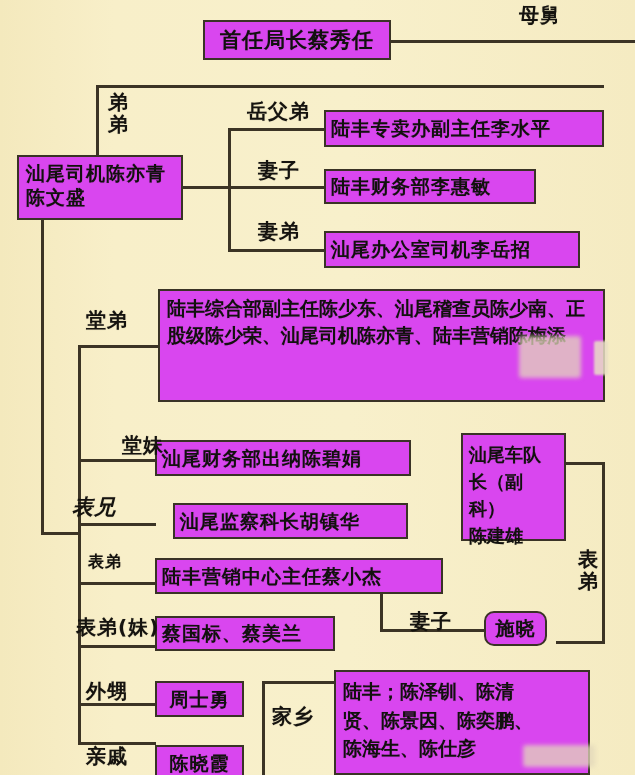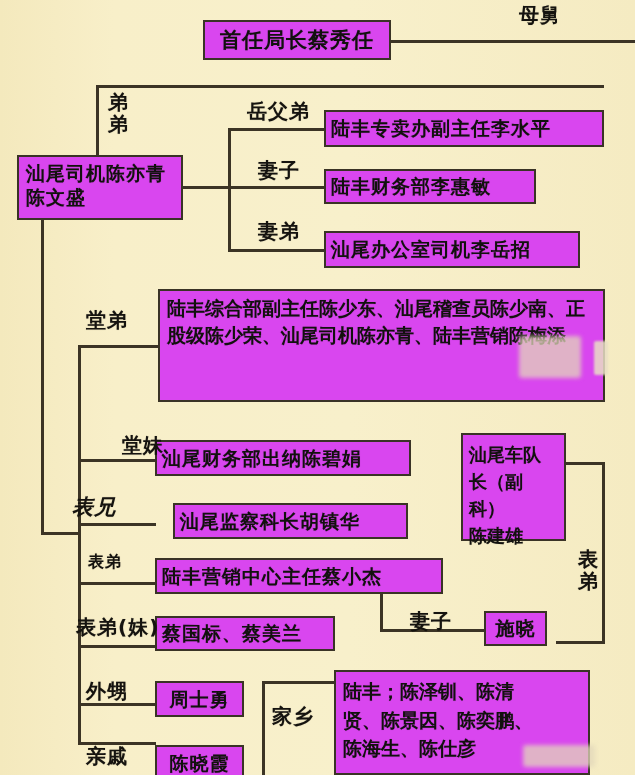--- a/index.html
+++ b/index.html
@@ -129,21 +129,21 @@
   <div class="box" style="left:155px;top:616px;width:180px;height:35px;font-size:19px;">蔡国标、蔡美兰</div>
 
   <div class="box" style="left:155px;top:681px;width:89px;height:36px;font-size:19px;justify-content:center;">周士勇</div>
 
   <div class="box" style="left:155px;top:745px;width:89px;height:36px;font-size:19px;justify-content:center;">陈晓霞</div>
 
   <div class="box multi" style="left:461px;top:433px;width:105px;height:108px;font-size:18px;padding:6px 6px;line-height:1.5;letter-spacing:0px;">汕尾车队
 长（副科）
 陈建雄</div>
 
-  <div class="box" style="left:484px;top:611px;width:63px;height:35px;font-size:19px;justify-content:center;">施晓</div>
+  <div class="box" style="left:484px;top:611px;width:63px;height:35px;font-size:19px;justify-content:center;border-radius:10px;">施晓</div>
 
   <div class="box multi" style="left:334px;top:670px;width:256px;height:105px;font-size:19px;padding:5px 7px;line-height:1.5;letter-spacing:0px;">陆丰；陈泽钏、陈清
 贤、陈景因、陈奕鹏、
 陈海生、陈仕彦</div>
 
   <div class="lbl" style="left:519px;top:4px;font-size:20px;">母舅</div>
 
   <div class="lbl" style="left:108px;top:91px;font-size:20px;line-height:1.1;">弟
 弟</div>
 

